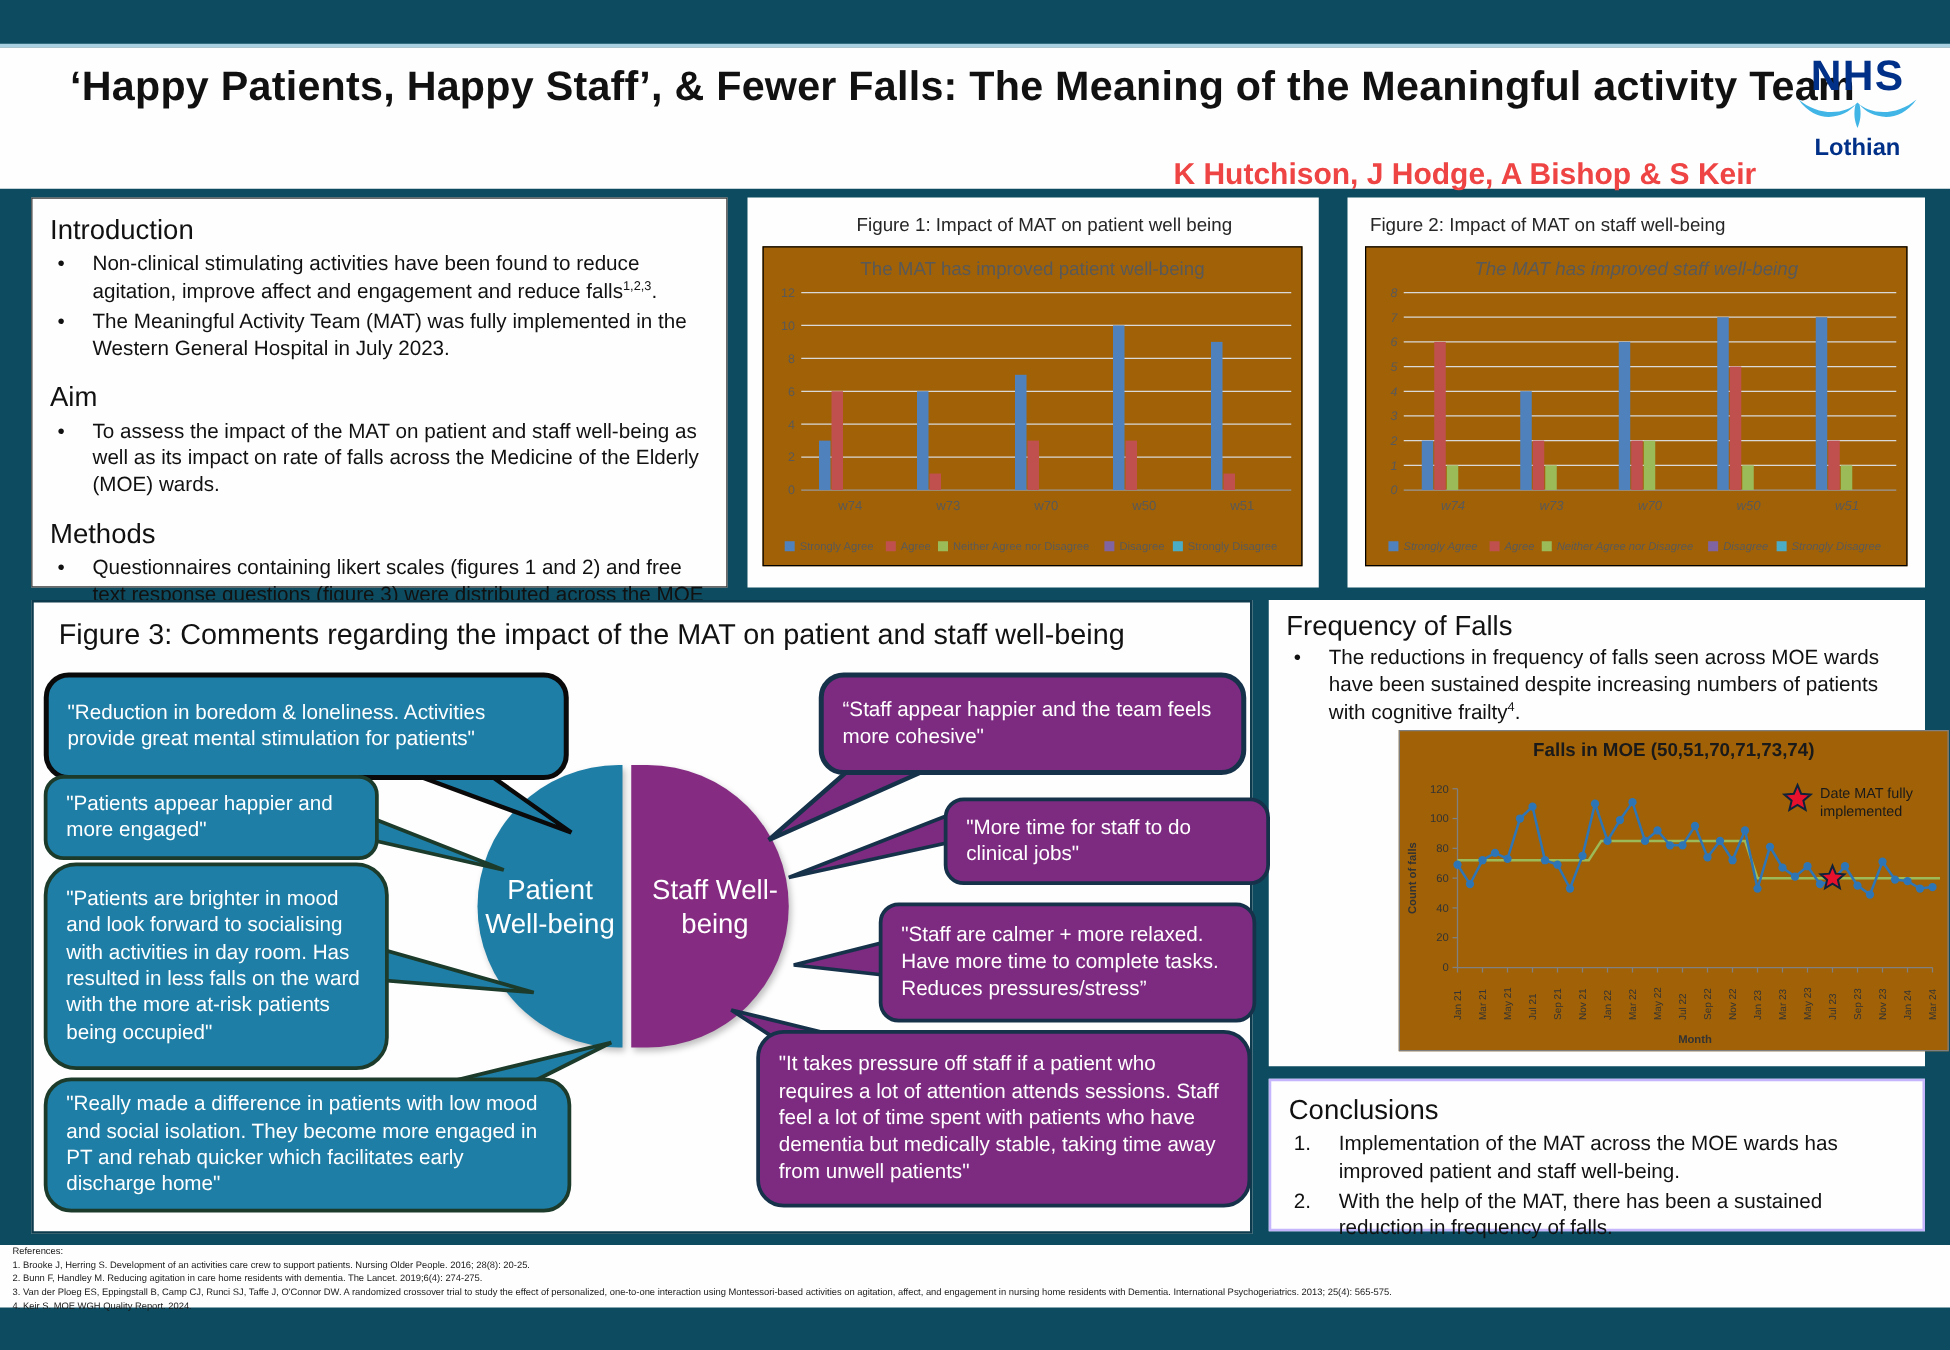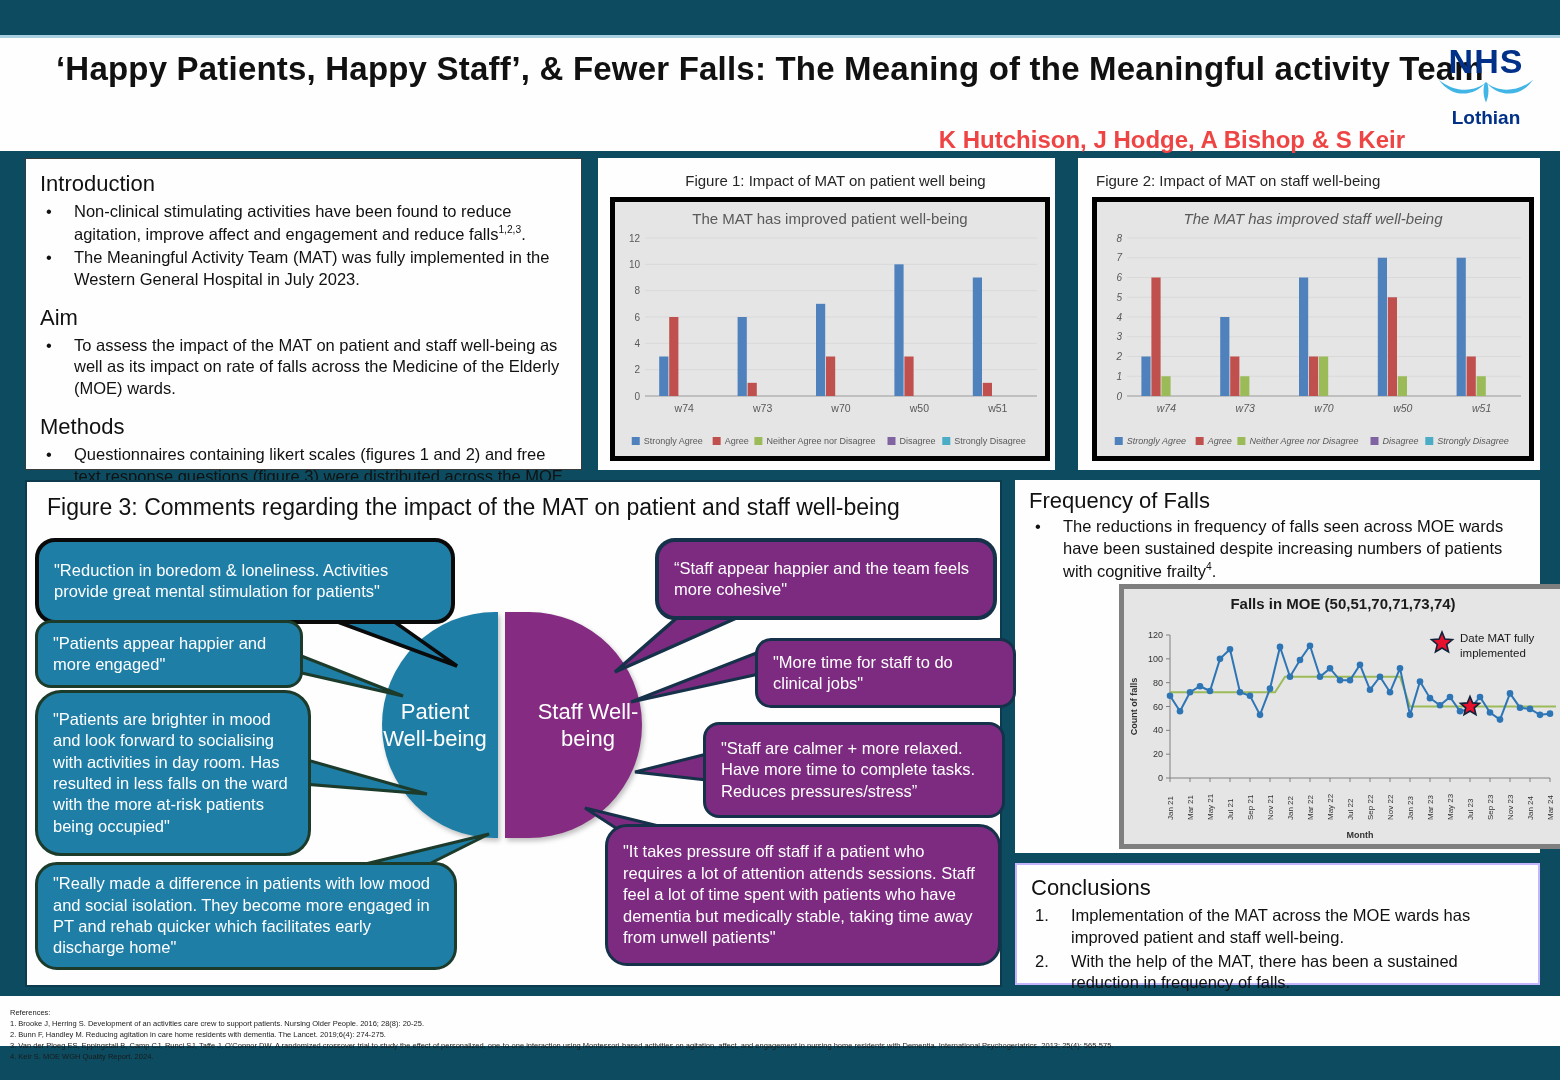--- a/index.html
+++ b/index.html
@@ -16,35 +16,35 @@
   .nhs-word{font-size:34px;font-weight:700;color:#003087;letter-spacing:1px;line-height:1;}
   .nhs-region{font-size:19px;font-weight:700;color:#003087;line-height:1;margin-top:0px;}
   
   .panel{position:absolute;background:#FEFEFE;}
   .p-intro{left:25px;top:158px;width:557px;height:312px;border:1px solid #3a3a3a;box-sizing:border-box;padding:6px 14px;}
   .p-fig1{left:598px;top:158px;width:457px;height:312px;}
   .p-fig2{left:1078px;top:158px;width:462px;height:312px;}
   .p-fig3{left:25px;top:480px;width:977px;height:507px;border:2px solid #0D3B4D;box-sizing:border-box;}
   .p-falls{left:1015px;top:480px;width:525px;height:373px;}
   .p-conc{left:1015px;top:863px;width:525px;height:122px;border:2px solid #c4b5fd;box-sizing:border-box;padding:4px 14px;}
-  .p-refs{left:0;top:996px;width:1560px;height:50px;background:#FEFEFE;padding:12px 0 0 10px;box-sizing:border-box;}
+  .p-refs{left:0;top:996px;width:1560px;height:50px;background:#FEFEFE;padding:0 0 0 10px;box-sizing:border-box;}
   
   .h1{font-size:22px;color:#111;margin:6px 0 4px 0;}
   .bullet{display:flex;font-size:16.5px;color:#111;line-height:1.32;margin:2px 0;}
   .bullet .mk{width:34px;flex:0 0 34px;padding-left:6px;box-sizing:border-box;}
   .bullet .tx{flex:1;}
   sup{font-size:.62em;}
   .fig-cap{font-size:15px;color:#262626;}
-  .chart-box{border:5px solid #000000;background:#e5e5e5;}
+  .chart-box{border:1px solid #000000;background:#a16207;}
   
   .fig3-title{position:absolute;left:20px;top:12px;font-size:23px;color:#111;}
   .tails{position:absolute;left:0;top:0;z-index:2;}
   .circle{position:absolute;z-index:1;color:#fff;display:flex;align-items:center;text-align:center;font-size:22px;line-height:1.25;}
-  .c-blue{left:355px;top:130px;width:116px;height:226px;background:#1E7EA6;border-radius:113px 0 0 113px;box-shadow:2px 3px 5px rgba(0,0,0,.25);justify-content:flex-start;padding-right:0;}
-  .c-purple{left:478px;top:130px;width:118px;height:226px;background:#852C82;border-radius:0 113px 113px 0;box-shadow:2px 3px 5px rgba(0,0,0,.25);justify-content:flex-end;padding-left:19px;}
+  .c-blue{left:355px;top:130px;width:116px;height:226px;background:#1E7EA6;border-radius:113px 0 0 113px;box-shadow:2px 3px 5px rgba(0,0,0,.25);justify-content:center;padding-right:0;}
+  .c-purple{left:478px;top:130px;width:118px;height:226px;background:#852C82;border-radius:0 113px 113px 0;box-shadow:2px 3px 5px rgba(0,0,0,.25);justify-content:center;padding-left:8px;}
   .bub{position:absolute;z-index:3;color:#fff;font-size:16.5px;line-height:1.3;border-radius:16px;padding:9px 15px;box-sizing:content-box;display:flex;align-items:center;}
   .bub-blue{background:#1E7EA6;border:3px solid #1C3B2B;}
   .bub-purple{background:#7D2B80;border:3px solid #16324A;}
   
   .falls-head{font-size:22px;color:#111;margin:8px 0 2px 14px;}
   .falls-cap{font-size:16.5px;color:#111;margin:10px 0 4px 18px;}
   .conc-item{display:flex;font-size:16.5px;color:#111;line-height:1.32;margin:2px 0;}
   .conc-item .mk{width:40px;flex:0 0 40px;padding-left:4px;box-sizing:border-box;}
   .refs{font-size:7.5px;color:#1a1a1a;line-height:1.45;}
 </style>

